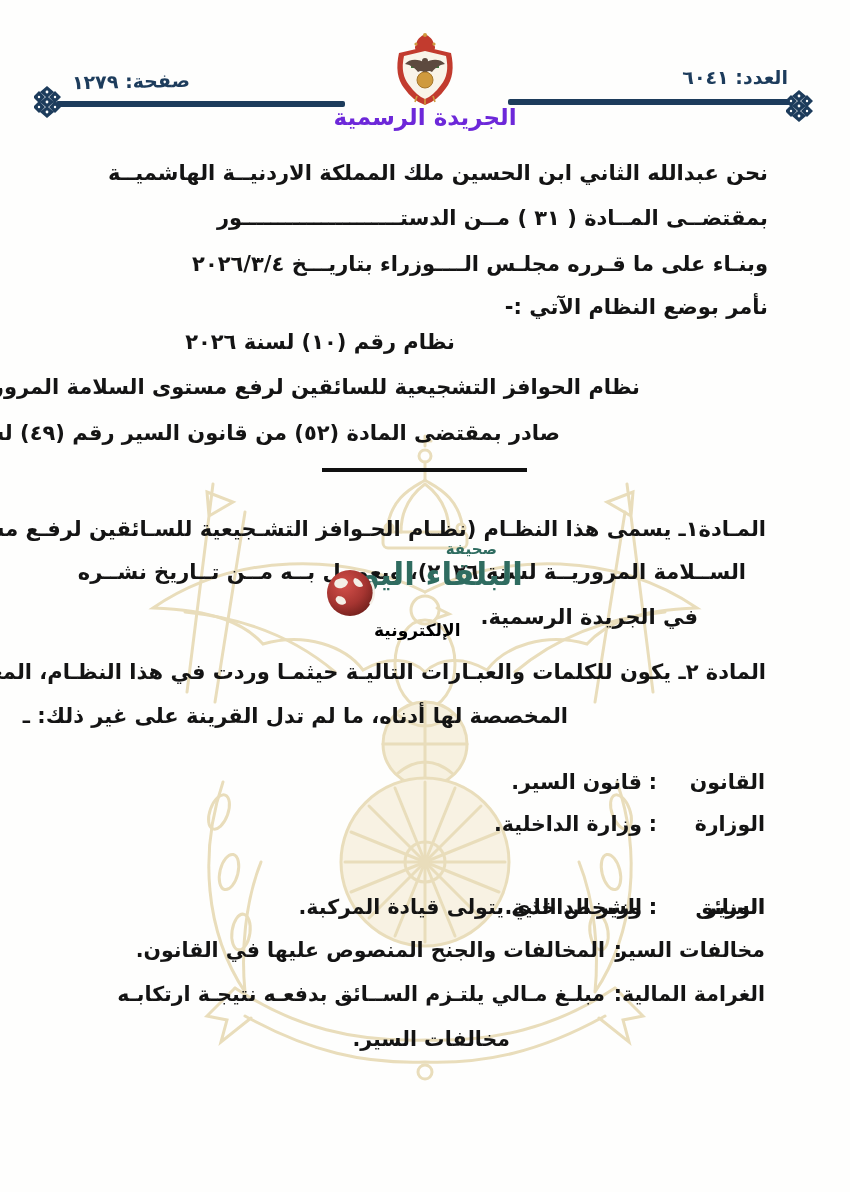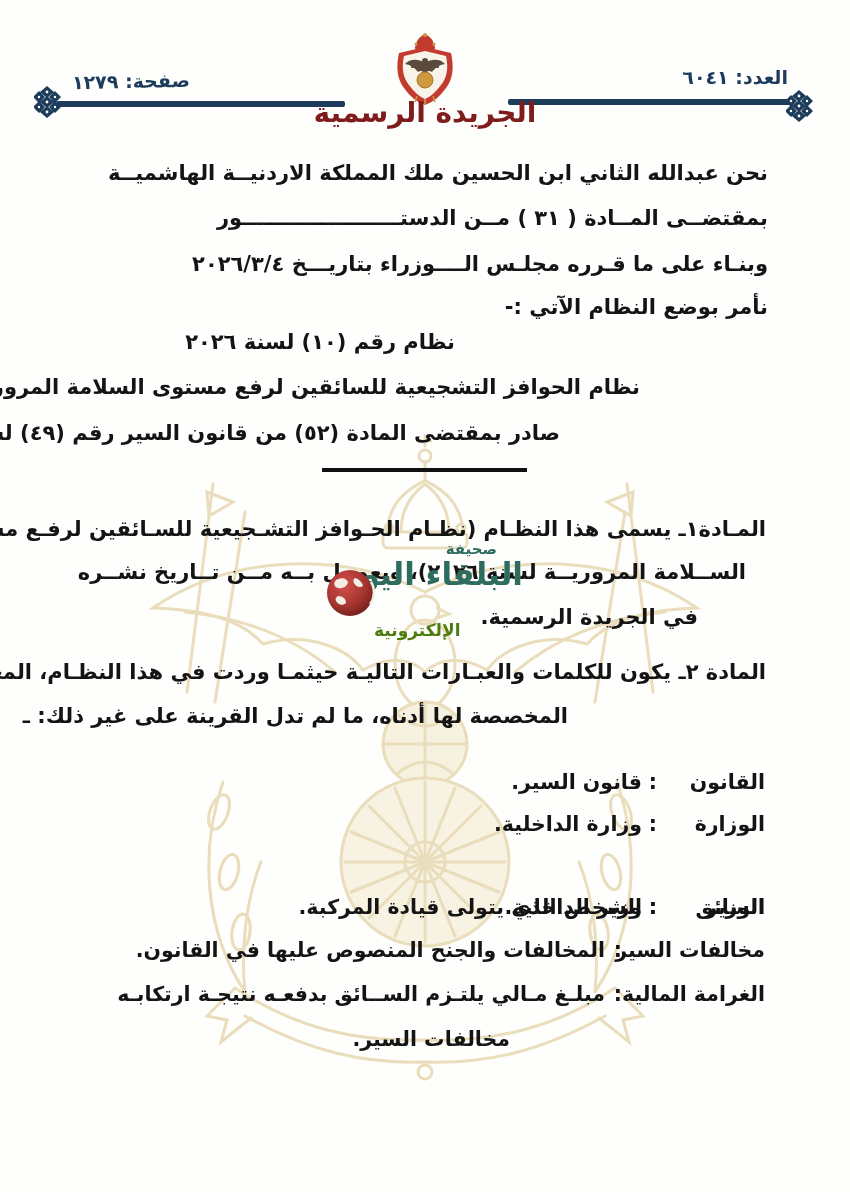--- a/index.html
+++ b/index.html
@@ -13,21 +13,21 @@
   .hdr-label{font-size:19px;color:#1d3c5c;}
   .issue{top:66px;right:62px;}
   .pageno{top:70px;left:72px;transform:rotate(-1.2deg);}
   .rule{position:absolute;height:6px;background:#1d3c5c;border-radius:2px;}
   .rule-left{top:101px;left:56px;width:289px;}
   .rule-right{top:99px;left:508px;width:284px;}
   .knot{position:absolute;}
   .knot-left{top:86px;left:34px;}
   .knot-right{top:90px;left:786px;}
   .emblem{position:absolute;top:33px;left:391px;}
-  .gtitle{top:96px;left:0;right:0;text-align:center;font-size:28px;color:#7f1d1d;
+  .gtitle{top:104px;left:0;right:0;text-align:center;font-size:23px;color:#6d28d9;
           letter-spacing:.5px;}
   
   .bl{font-size:21px;line-height:30px;}
   .p1-1{top:158px;right:82px;}
   .p1-2{top:203px;right:82px;margin-left:29px;}
   .p1-3{top:249px;right:82px;}
   .p1-4{top:292px;right:82px;}
   .t1{top:327px;right:395px;}
   .t2{top:372px;right:210px;}
   .t3{top:418px;right:290px;}
@@ -44,21 +44,21 @@
   .term{right:85px;}
   .colA{right:193px;} .colB{right:228px;}
   .defA{right:208px;} .defB{right:245px;text-align:center;}
   
   .wm-arms{position:absolute;top:432px;left:95px;opacity:.95;pointer-events:none;}
   .logo{position:absolute;top:540px;left:328px;width:195px;height:110px;z-index:5;}
   .logo-top{position:absolute;top:0;right:26px;font-size:15px;color:#2f6c60;}
   .logo-name{position:absolute;top:16px;right:0;font-size:31px;color:#2f6c60;
              letter-spacing:1px;text-shadow:0 1px 0 rgba(255,255,255,.55);}
   .logo-globe{position:absolute;top:26px;left:-4px;z-index:6;}
-  .logo-bottom{position:absolute;top:80px;left:46px;font-size:17px;color:#4d7c0f;text-align:center;}
+  .logo-bottom{position:absolute;top:80px;left:46px;font-size:17px;color:#000000;text-align:center;}
   .txt{z-index:2;}
 </style>
 </head>
 <body>
 
 <div class="page">
 
   <svg class="wm-arms" width="650" height="655" viewBox="0 0 650 655">
     <g stroke="#e8dcb8" stroke-width="3" fill="none" stroke-linecap="round">
 

